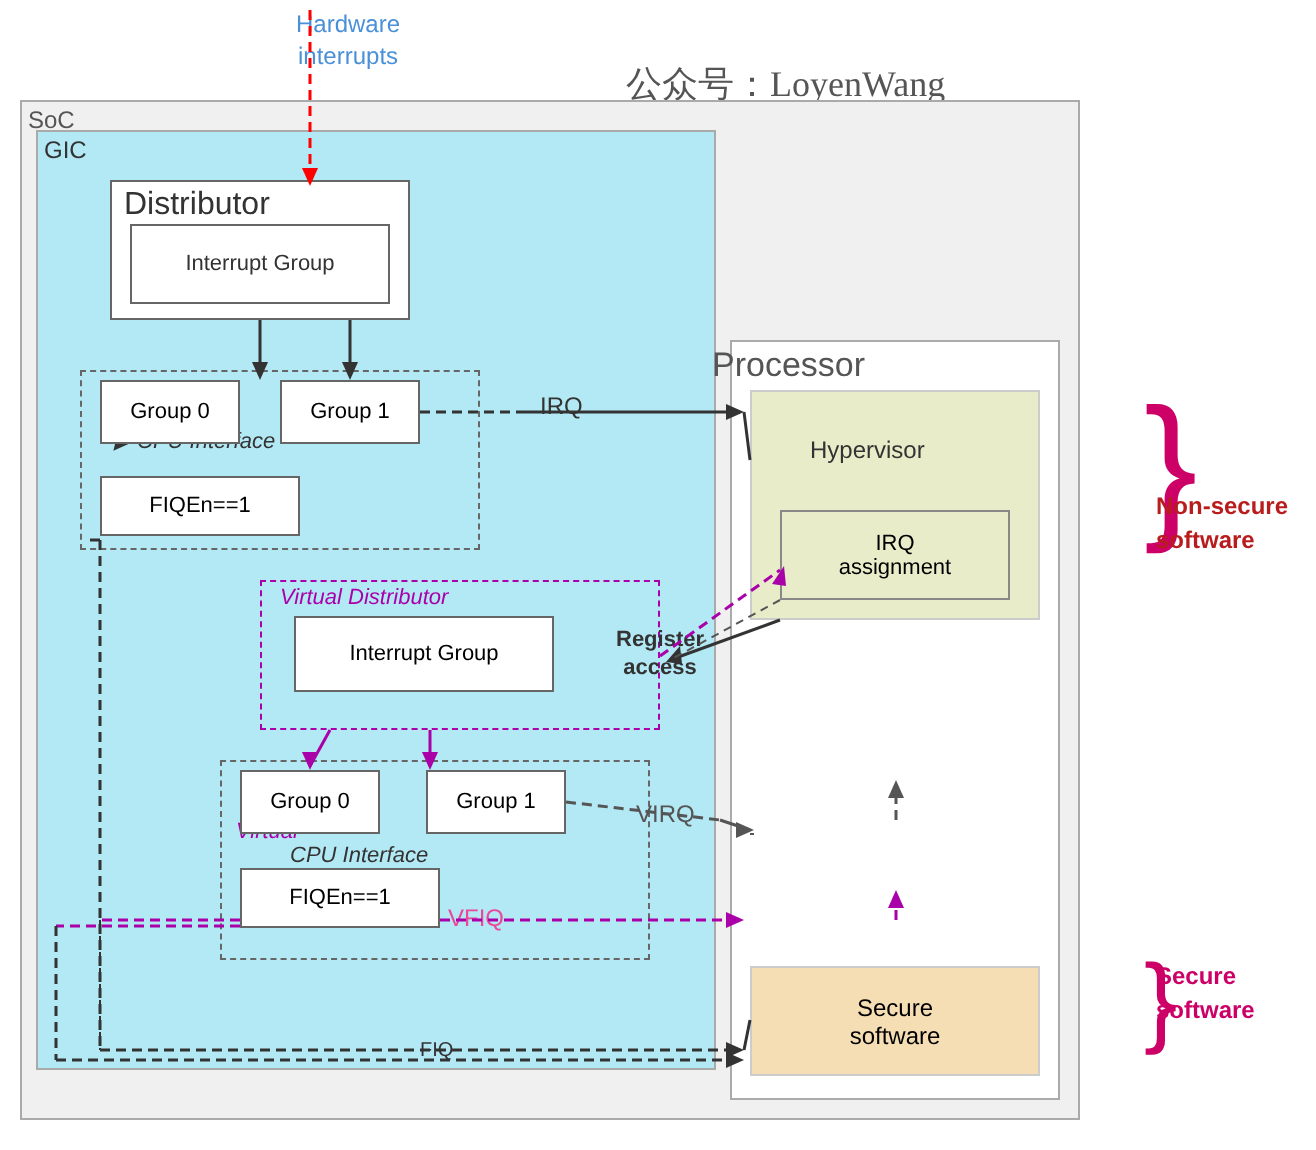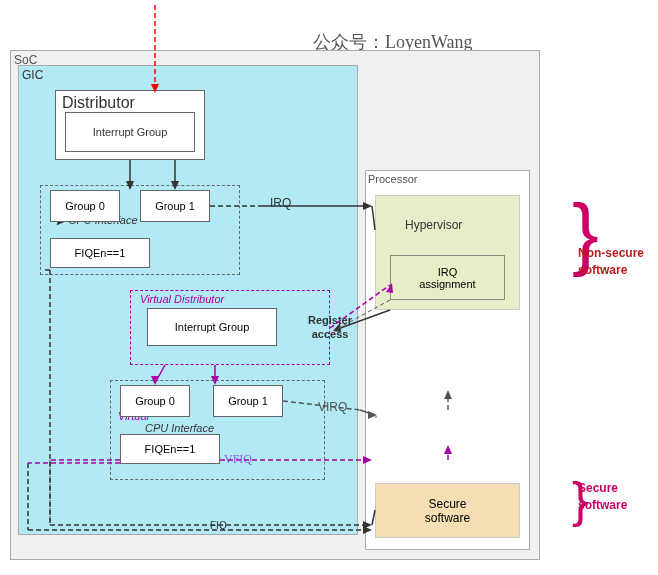--- a/index.html
+++ b/index.html
@@ -177,22 +177,22 @@
       top: 170px;
       left: 365px;
       width: 165px;
       height: 380px;
       border: 1px solid #aaa;
       background: #fff;
     }
     .processor-label {
       position: absolute;
       top: 173px;
-      left: 368px;
-      font-size: 11px;
+      left: 356px;
+      font-size: 17px;
       color: #555;
     }
 
     
     .hypervisor-box {
       position: absolute;
       top: 195px;
       left: 375px;
       width: 145px;
       height: 115px;
@@ -410,22 +410,21 @@
       top: 400px;
       left: 318px;
       font-size: 12px;
       color: #555;
     }
     .vfiq-label {
       position: absolute;
       top: 452px;
       left: 224px;
       font-size: 12px;
-      color: #8b5cf6;
-      font-family: Liberation Serif, serif;
+      color: #ec4899;
     }
     .fiq-label {
       position: absolute;
       top: 520px;
       left: 210px;
       font-size: 10px;
       color: #333;
     }
     .register-access-label {
       position: absolute;
@@ -447,20 +446,24 @@
       pointer-events: none;
     }
   </style>
 </head>
 <body>
 
 <div class="diagram-container">
 
   <div class="watermark">公众号：LoyenWang</div>
 
+  <div class="hw-interrupts">
+    <span style="white-space:pre-line;">Hardware
+interrupts</span>
+  </div>
 
   <div class="soc-box"></div>
   <div class="soc-label">SoC</div>
 
   <div class="gic-box"></div>
   <div class="gic-label">GIC</div>
 
   <div class="distributor-box"></div>
   <div class="distributor-label">Distributor</div>
   <div class="interrupt-group-box">Interrupt Group</div>

